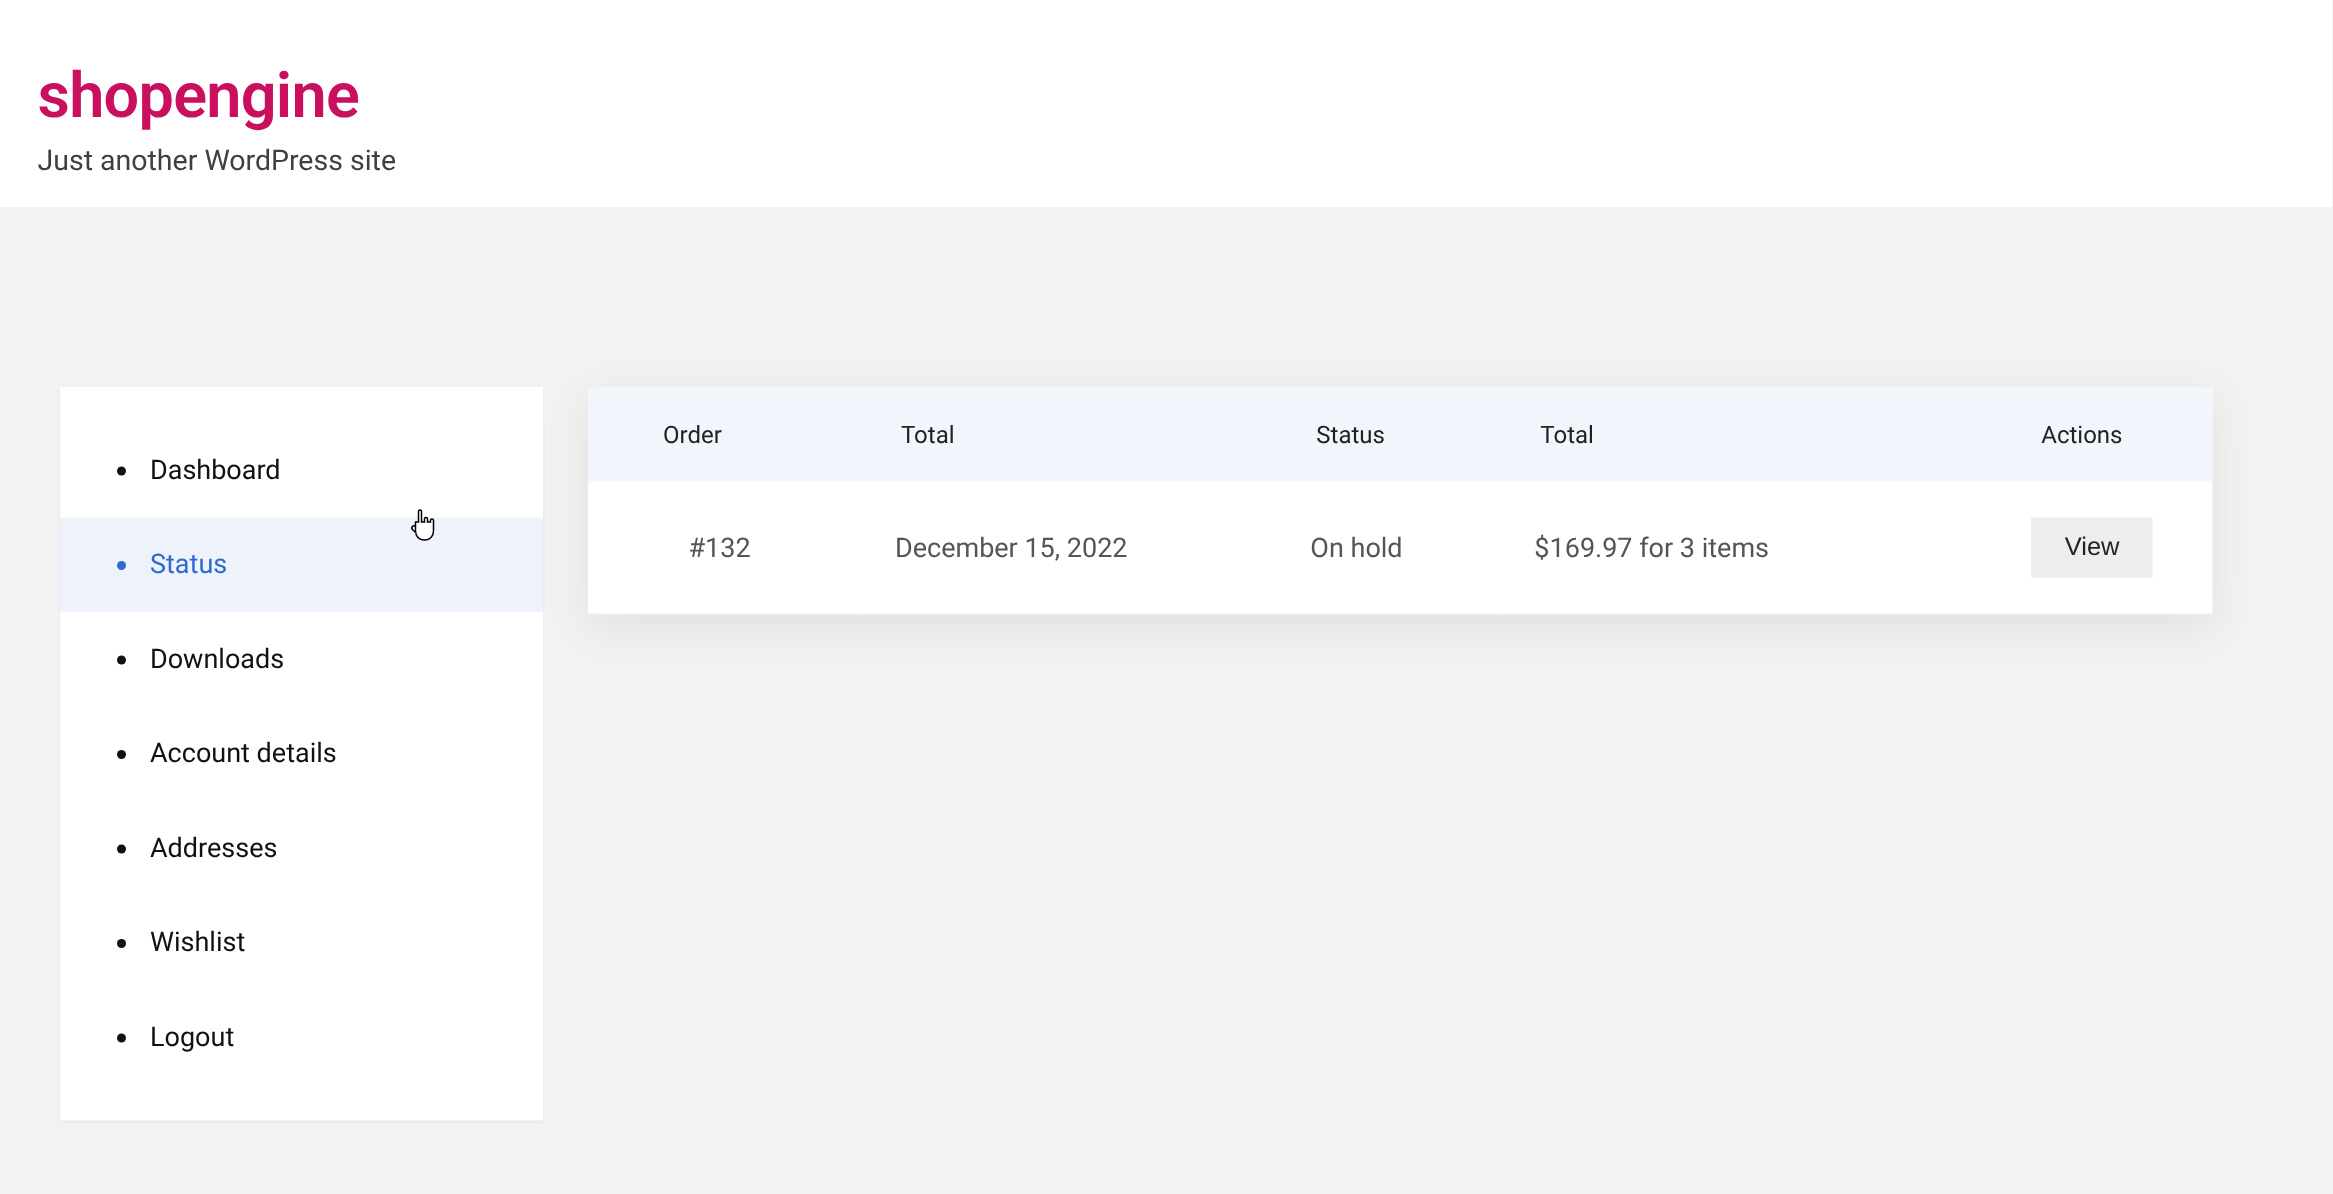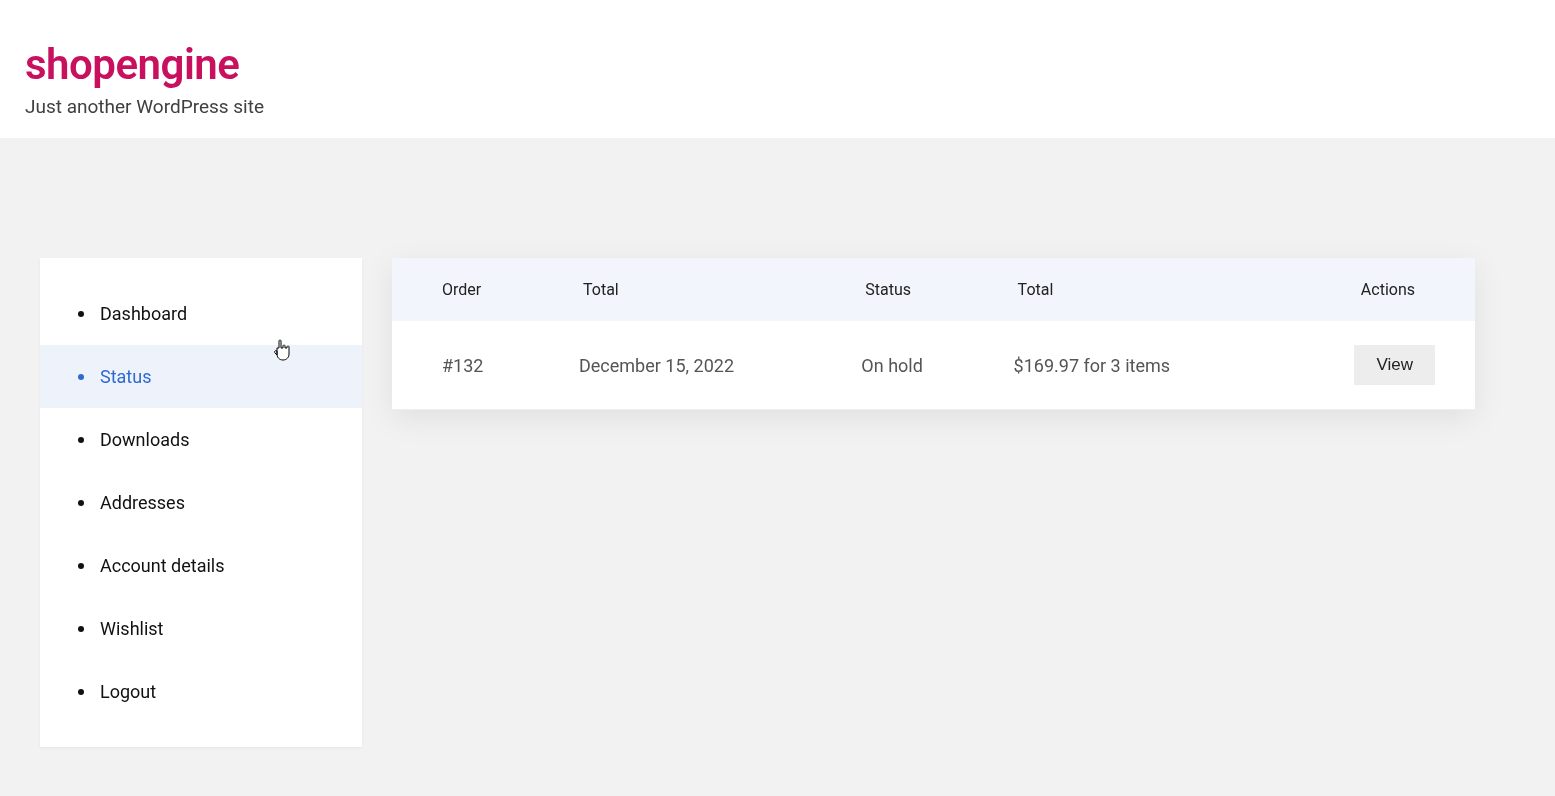--- a/index.html
+++ b/index.html
@@ -98,21 +98,21 @@
       text-align: right;
       padding-right: 60px;
     }
     .orders-table td {
       padding: 24px 24px;
       font-size: 18px;
       color: #555;
       border-bottom: 1px solid #eee;
     }
     .orders-table td:first-child {
-      padding-left: 50px;
+      padding-left: 67px;
     }
     .orders-table td.actions-cell {
       text-align: right;
       padding-right: 40px;
     }
     .view-btn {
       display: inline-block;
       background: #ededee;
       color: #222;
       font-size: 17px;
@@ -144,24 +144,24 @@
       <li>
         <span>Dashboard</span>
       </li>
       <li class="active">
         <span>Status</span>
       </li>
       <li>
         <span>Downloads</span>
       </li>
       <li>
-        <span>Addresses</span>
+        <span>Account details</span>
       </li>
       <li>
-        <span>Account details</span>
+        <span>Addresses</span>
       </li>
       <li>
         <span>Wishlist</span>
       </li>
       <li>
         <span>Logout</span>
       </li>
     </ul>
   </nav>
 

